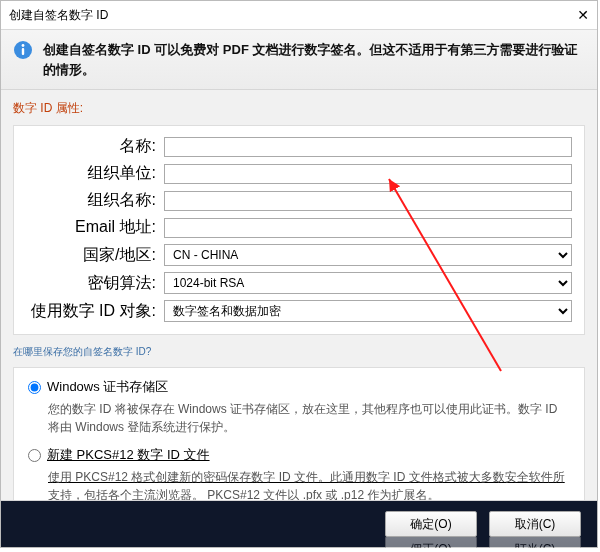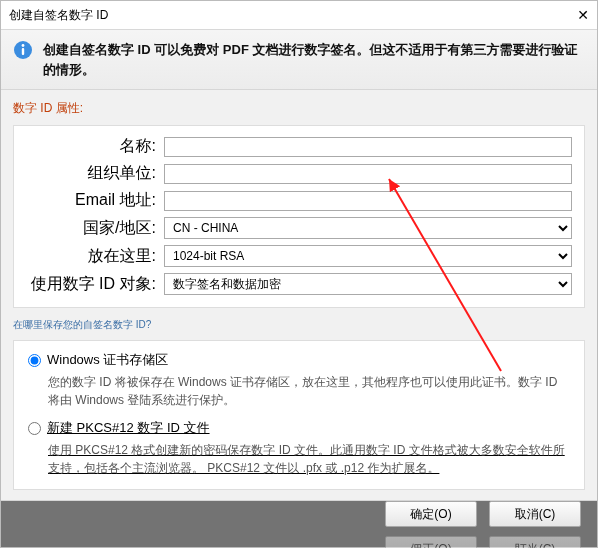--- a/index.html
+++ b/index.html
@@ -131,23 +131,24 @@
   .radio-opt .radio-head input { margin: 0; }
   .radio-desc {
     margin-left: 20px;
     color: #555;
     font-size: 12px;
     line-height: 1.5;
   }
 
   .button-bar {
     height: 46px;
-    background: #737373;
+    background: #0f172a;
     border-top: 1px solid #d6d6d6;
     display: flex;
+    align-items: center;
     justify-content: flex-end;
     gap: 12px;
     padding-right: 16px;
   }
   .btn {
     min-width: 92px;
     height: 26px;
     border: 1px solid #a8a8a8;
     background: linear-gradient(#fdfdfd, #e6e6e6);
     font-size: 12px;
@@ -207,31 +208,35 @@
     <div class="form-panel">
       <div class="row">
         <label>名称:</label>
         <input type="text" value="" style="">
       </div>
       <div class="row">
         <label>组织单位:</label>
         <input type="text" value="" style="">
       </div>
       <div class="row">
+        <label>组织名称:</label>
+        <input type="text" value="" style="">
+      </div>
+      <div class="row">
         <label>Email 地址:</label>
         <input type="text" value="" style="">
       </div>
       <div class="row">
         <label>国家/地区:</label>
         <select>
           <option>CN - CHINA</option>
         </select>
       </div>
       <div class="row">
-        <label>放在这里:</label>
+        <label>密钥算法:</label>
         <select>
           <option>1024-bit RSA</option>
         </select>
       </div>
       <div class="row" style="margin-bottom:0;">
         <label>使用数字 ID 对象:</label>
         <select>
           <option>数字签名和数据加密</option>
         </select>
       </div>

